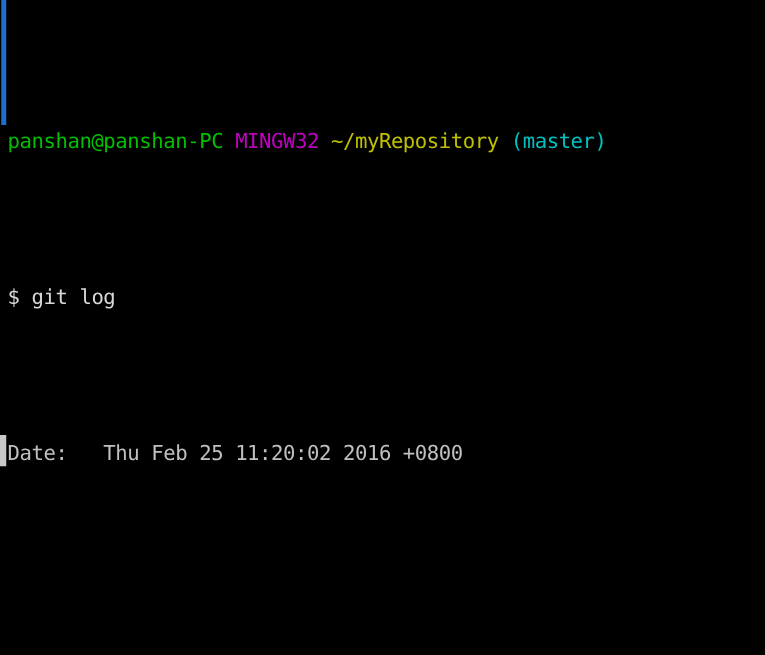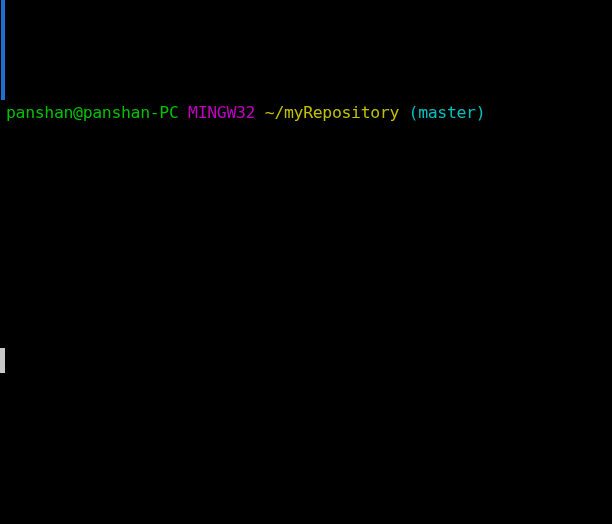--- a/index.html
+++ b/index.html
@@ -84,22 +84,24 @@
     <div class="track-gap" style="background: rgb(200, 200, 200);"></div>
     <div class="thumb" style="background: rgb(31, 111, 208); top: 0px; height: 100px;"></div>
   </div>
 
   <div id="screen">
 
     
     <div class="line"><span class="c-green">panshan@panshan-PC</span><span> </span><span class="c-magenta">MINGW32</span><span> </span><span class="c-yellow">~/myRepository</span><span> </span><span class="c-cyan">(master)</span></div>
 
     
+    <div class="line"><span class="c-white">$</span><span> </span><span class="c-white">git log</span></div>
 
     
+    <div class="line"><span>Date:</span><span>   </span><span>Thu Feb 25 11:20:02 2016 +0800</span></div>
     
     
     
 
     
     
     
     
     
     

